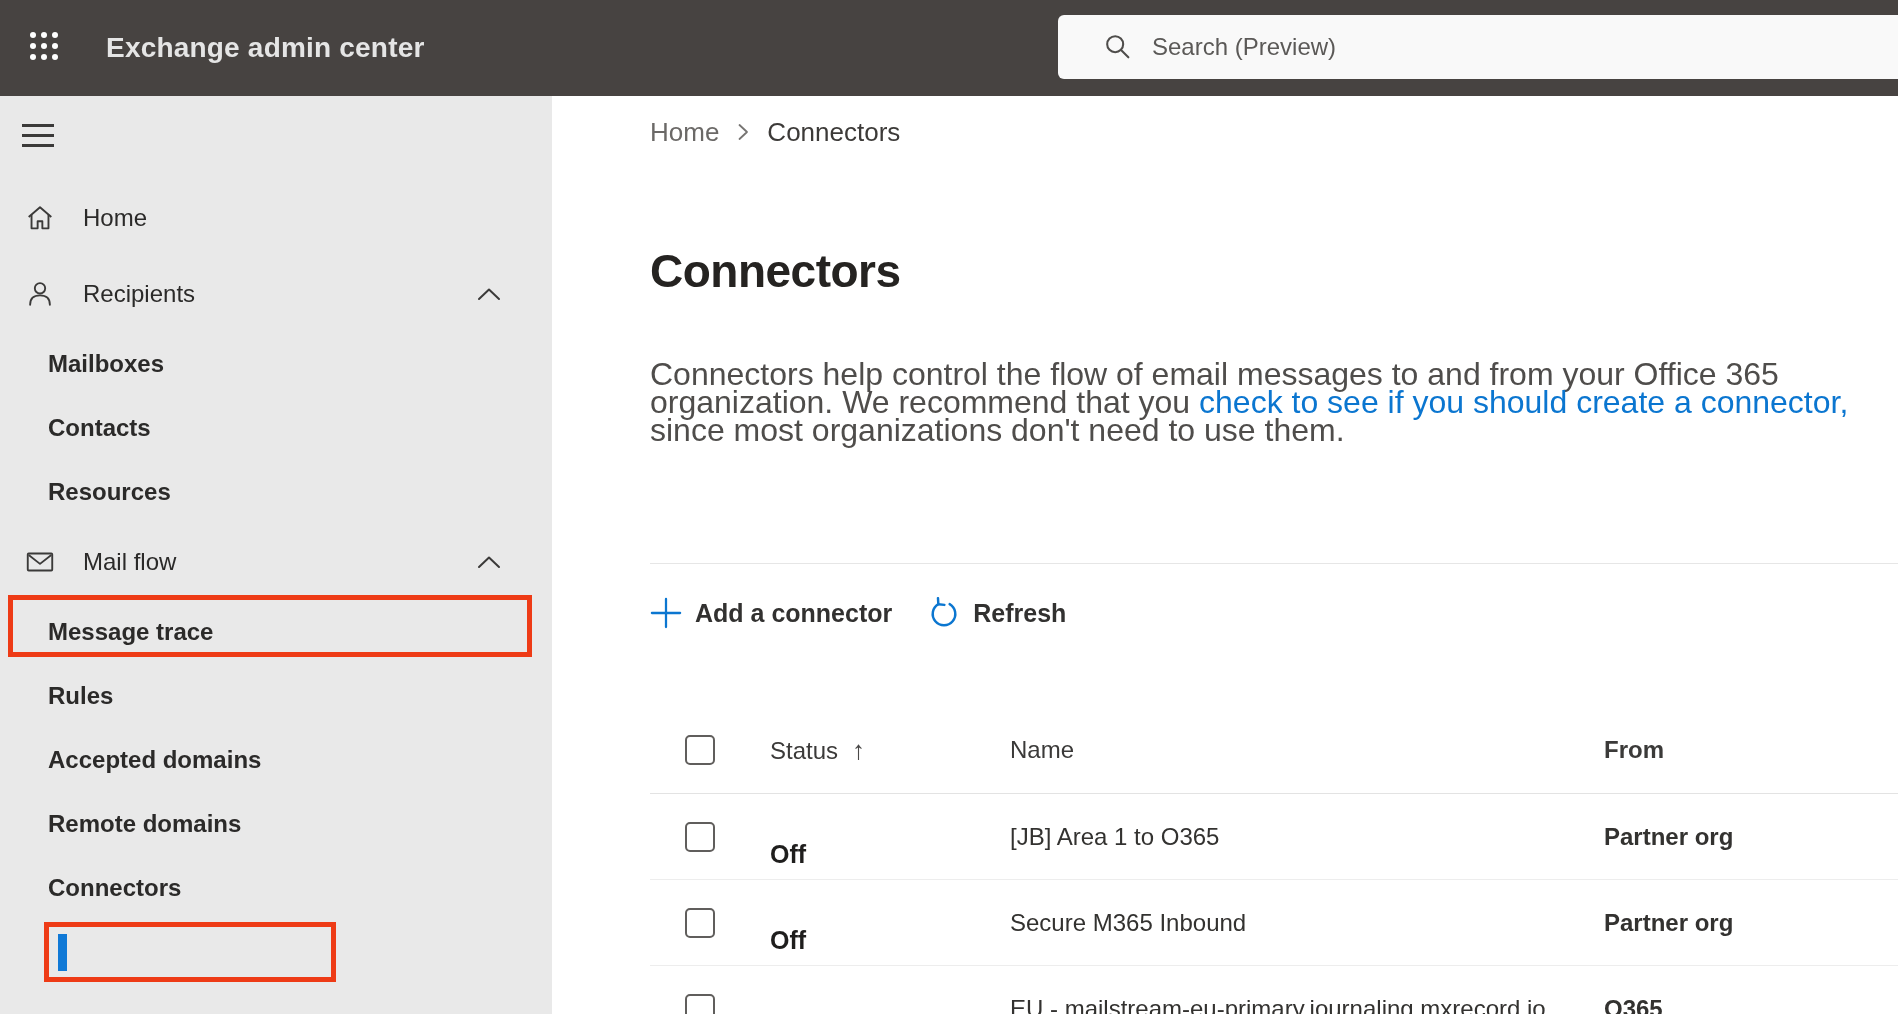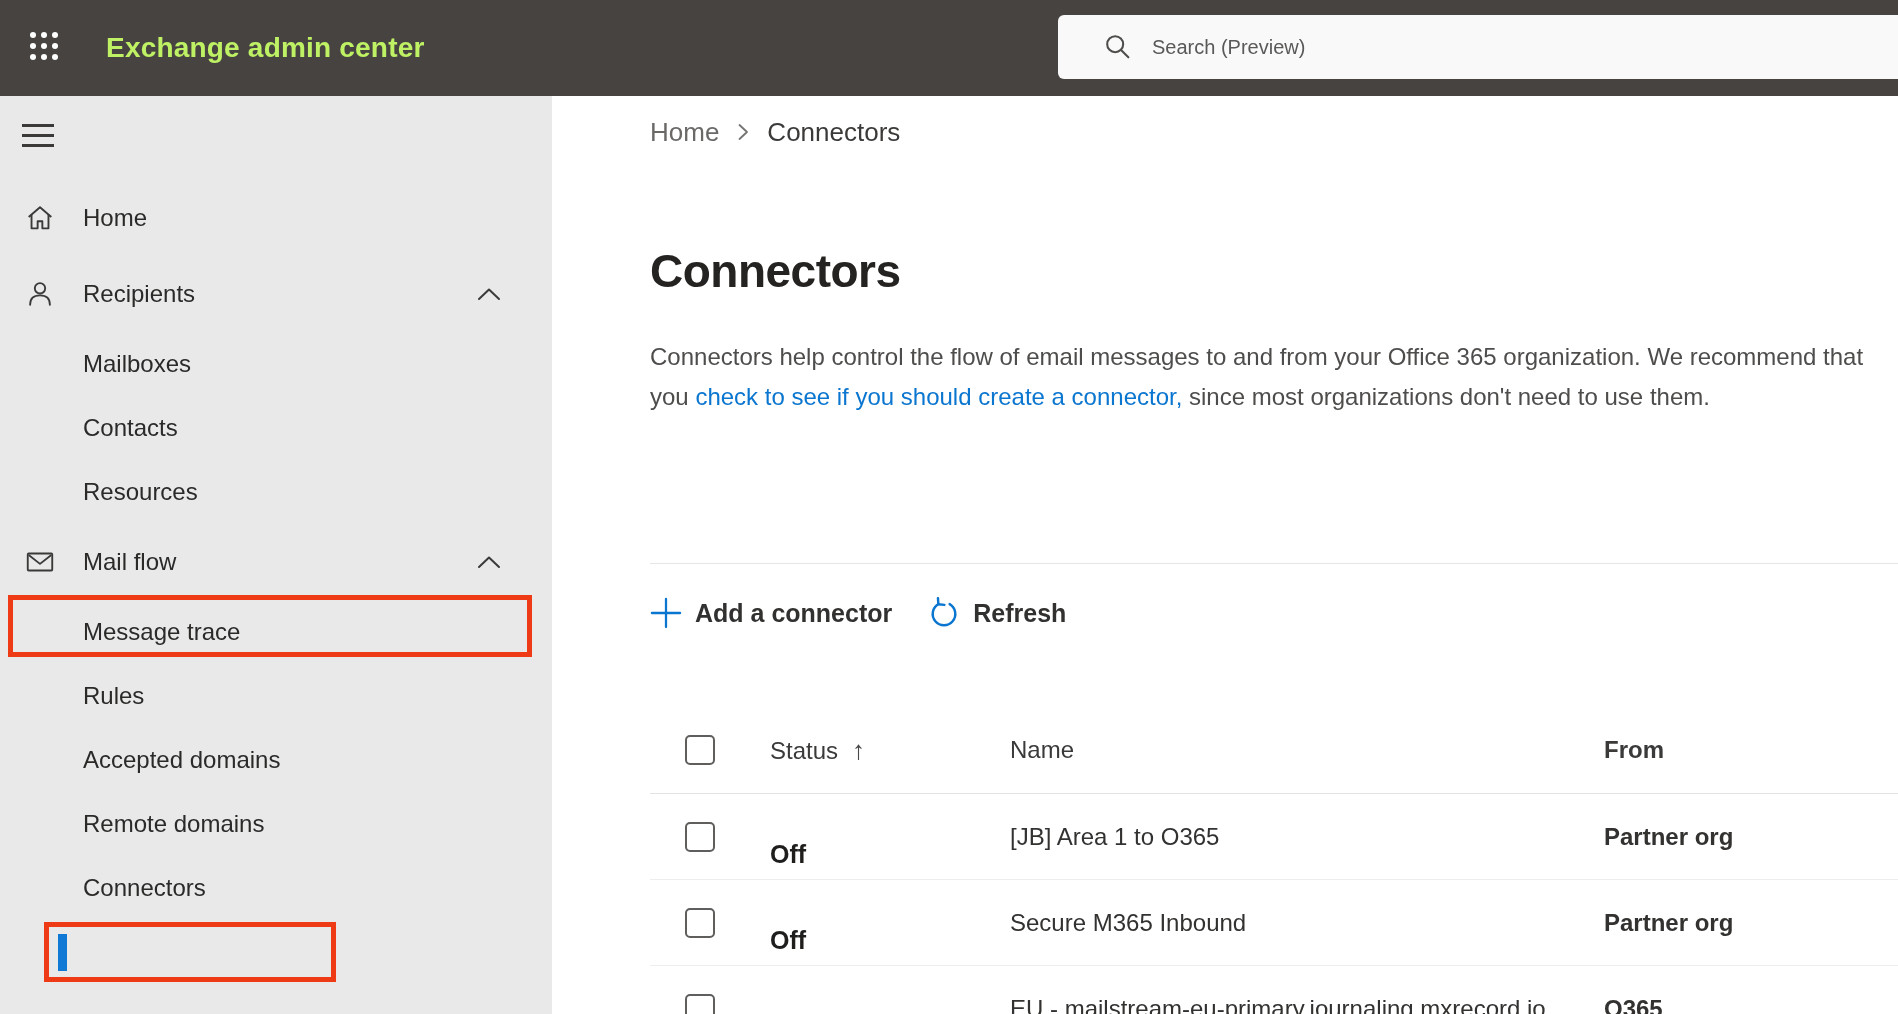--- a/index.html
+++ b/index.html
@@ -4,54 +4,54 @@
 <style>
   * { margin:0; padding:0; box-sizing:border-box; }
   html,body { width:1898px; height:1014px; overflow:hidden; background:#fff;
               font-family:"Liberation Sans", sans-serif; }
 
   
   .topbar { position:absolute; left:0; top:0; width:1898px; height:96px; background:#474341; }
   .waffle-btn { position:absolute; left:22px; top:29px; width:44px; height:38px;
                 display:flex; align-items:center; justify-content:center; cursor:pointer; }
   .app-title { position:absolute; left:106px; top:0; height:96px; display:flex; align-items:center;
-               color:#bef264; font-size:28px; font-weight:700; letter-spacing:.2px; }
+               color:#e5e5e5; font-size:28px; font-weight:700; letter-spacing:.2px; }
   .searchbox { position:absolute; left:1058px; top:15px; right:-10px; height:64px;
                background:#f9f9f9; border-radius:6px; display:flex; align-items:center; }
   .search-icon { margin-left:44px; display:flex; align-items:center; }
   .searchbox input { border:none; outline:none; background:transparent; margin-left:18px;
-                     font-family:"Liberation Sans", sans-serif; font-size:20px; color:#3b3a39; width:600px; }
+                     font-family:"Liberation Sans", sans-serif; font-size:24px; color:#3b3a39; width:600px; }
   .searchbox input::placeholder { color:#5b5957; opacity:1; }
 
   
   .sidebar { position:absolute; left:0; top:96px; width:552px; height:918px; background:#e9e9e9; }
   .hamburger { position:absolute; left:22px; top:28px; width:34px; height:26px; cursor:pointer; }
   .hamburger span { display:block; width:32px; height:3px; background:#3b3a39; margin-bottom:7px; }
   .nav { position:absolute; left:0; top:84px; width:100%; }
   .nav-item { position:relative; display:flex; align-items:center; cursor:pointer;
               color:#2b2a29; font-size:24px; }
   .nav-item.top { height:76px; padding-left:23px; }
-  .nav-item.sub { height:64px; padding-left:83px; }
+  .nav-item.sub { height:64px; padding-left:48px;font-weight:bold; }
   .nav-icon { width:34px; height:34px; margin-right:26px; display:flex; align-items:center; justify-content:center; }
   .nav-chevron { position:absolute; right:50px; top:50%; transform:translateY(-50%); display:flex; }
 
   .annot-rect { position:absolute; border:5px solid #ee3b16; pointer-events:none; }
   .annot-mailflow  { left:8px;  top:499px; width:524px; height:62px; }
   .annot-connectors{ left:44px; top:826px; width:292px; height:60px; }
   .selected-bar { position:absolute; left:58px; top:838px; width:9px; height:37px; background:#1079d6; }
 
   
   .main { position:absolute; left:552px; top:96px; width:1346px; height:918px; background:#fff; }
   .breadcrumb { position:absolute; left:98px; top:20px; height:32px; display:flex; align-items:center; gap:16px; font-size:26px; }
   .crumb-home { color:#6b6967; cursor:pointer; }
   .crumb-current { color:#3c3a38; }
   .page-title { position:absolute; left:98px; top:144px; font-size:46px; line-height:62px;
                 font-weight:700; color:#252321; letter-spacing:-.5px; }
-  .page-desc { position:absolute; left:98px; top:241px; width:1230px; font-size:24px;
-               line-height:40px; color:#4f4d4b; }
+  .page-desc { position:absolute; left:98px; top:264px; width:1230px; font-size:32px;
+               line-height:28px; color:#4f4d4b; }
   .page-desc a { color:#0b76d0; text-decoration:none; cursor:pointer; }
 
   .divider { position:absolute; left:98px; right:0; top:467px; height:1px; background:#e6e6e6; }
 
   .toolbar { position:absolute; left:98px; top:468px; height:98px; display:flex; align-items:center; }
   .tool-btn { display:flex; align-items:center; cursor:pointer; }
   .tool-btn .t-icon { display:flex; align-items:center; margin-right:13px; }
   .tool-btn .t-label { font-size:25px; font-weight:700; color:#323130; }
   .tool-refresh { margin-left:36px; }
 

